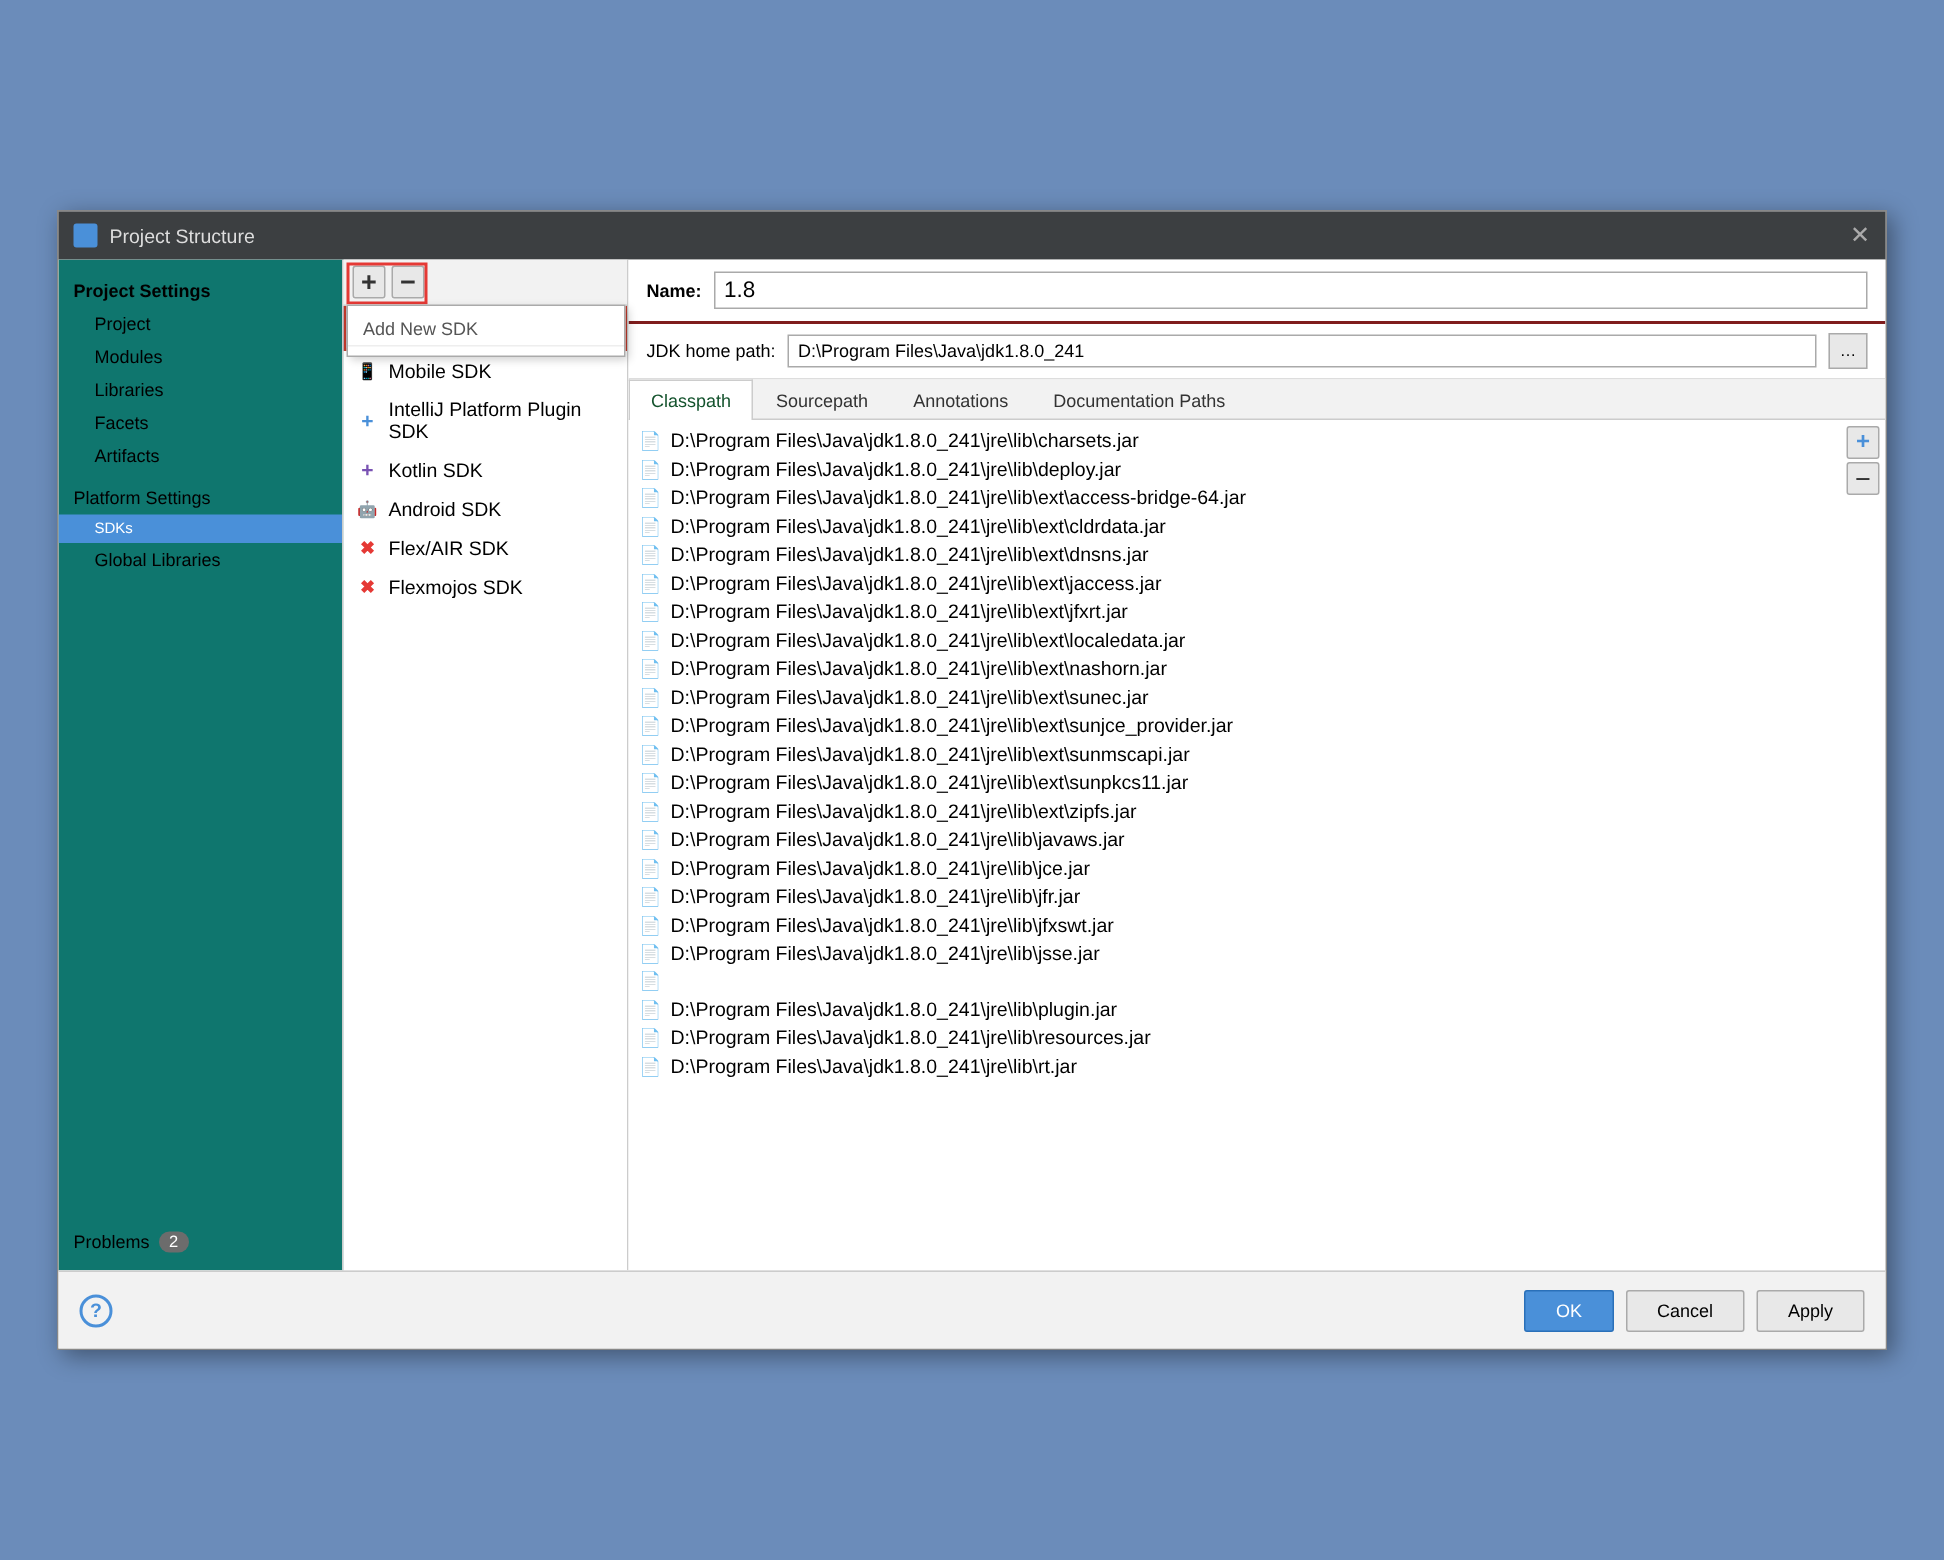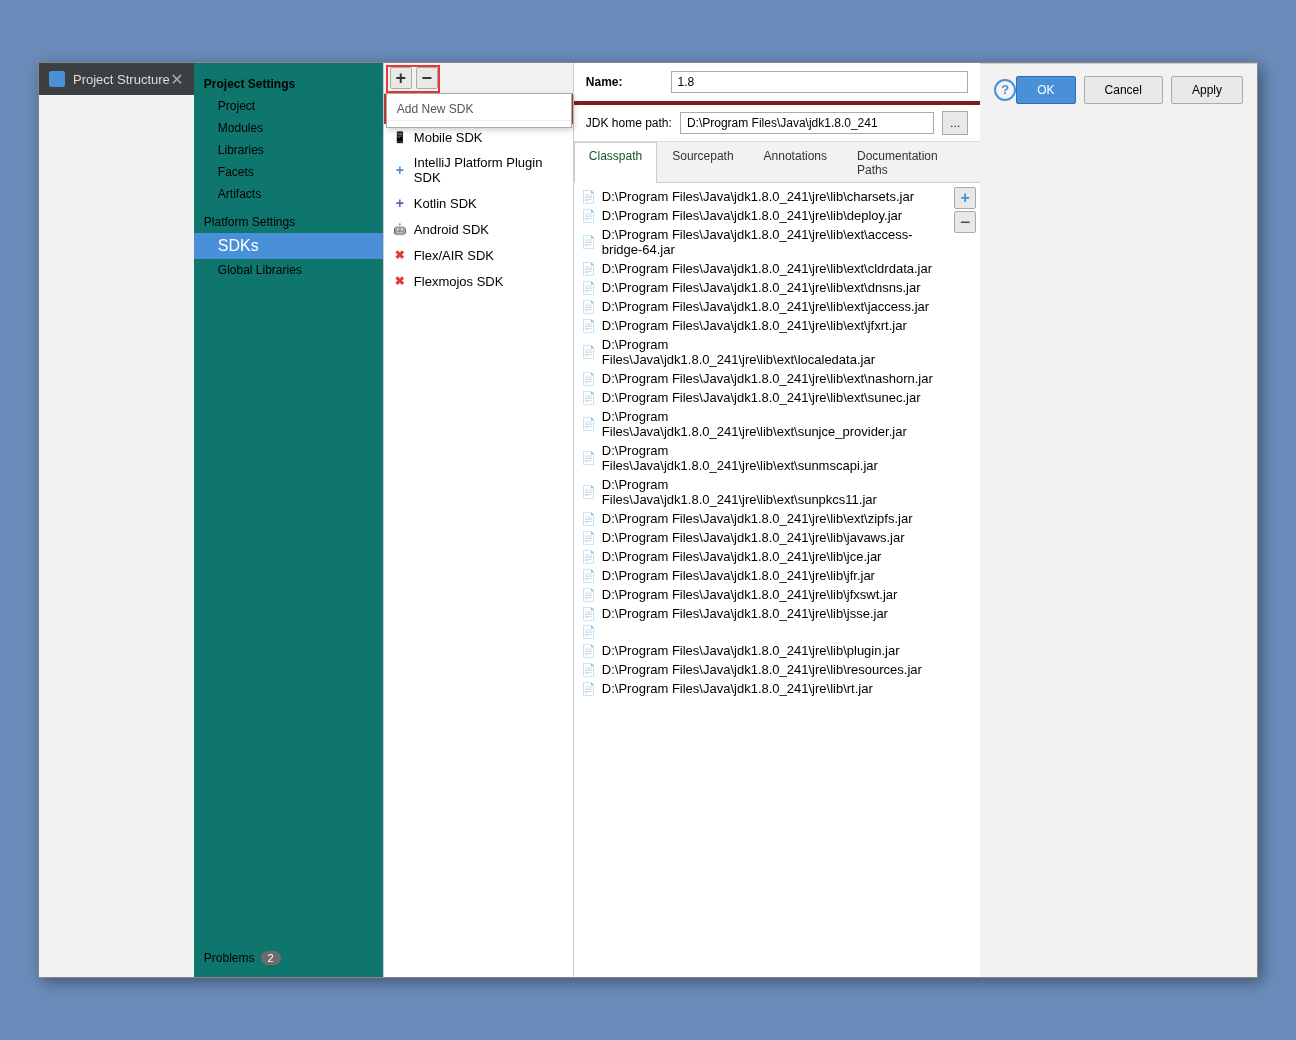--- a/index.html
+++ b/index.html
@@ -2,23 +2,23 @@
 <html><head>
   <meta charset="utf-8">
   <style>
     * { box-sizing: border-box; margin: 0; padding: 0; font-family: 'Segoe UI', Arial, sans-serif; font-size: 13px; }
     body { background: #6b8cba; display: flex; align-items: center; justify-content: center; width: 1296px; height: 1040px; overflow: hidden; }
     
     .dialog {
       background: #f2f2f2;
       border: 1px solid #888;
       width: 1220px;
-      height: 916px;
-      display: flex;
-      flex-direction: row;
+      height: 760px;
+      display: flex;
+      flex-direction: column;
       box-shadow: 4px 4px 15px rgba(0,0,0,0.4);
       position: relative;
     }
     
     .title-bar {
       background: #3c3f41;
       color: #fff;
       display: flex;
       align-items: center;
       padding: 6px 10px;
@@ -83,21 +83,21 @@
       font-weight: normal;
       font-size: 12px;
       color: #000;
       padding: 10px 10px 4px 10px;
     }
     .nav-item-selected {
       background: #4a90d9;
       color: #fff;
       padding: 4px 10px 4px 24px;
       cursor: pointer;
-      font-size: 16px;
+      font-size: 10px;
     }
     
     .problems-row {
       display: flex;
       align-items: flex-start;
       padding: 8px 10px 4px 10px;
       margin-top: auto;
       gap: 6px;
       cursor: pointer;
     }
@@ -193,33 +193,32 @@
       display: flex;
       flex-direction: column;
       background: #fff;
       overflow: hidden;
     }
     
     .name-row {
       display: flex;
       align-items: center;
       padding: 8px 12px;
-      border-bottom: 4px solid #7f1d1d;
+      border-bottom: 2px solid #7f1d1d;
       gap: 8px;
       flex-shrink: 0;
     }
     .name-label { font-size: 12px; color: #000; font-weight: bold; white-space: nowrap; }
     .name-input {
       flex: 1;
       border: 1px solid #aaa;
       padding: 3px 6px;
-      font-size: 12px;
+      font-size: 15px;
       outline: none;
       background: #fff;
-      margin-left: 40px;
     }
     
     .path-row {
       display: flex;
       align-items: center;
       padding: 6px 12px;
       border-bottom: 1px solid #ddd;
       gap: 8px;
       flex-shrink: 0;
     }

